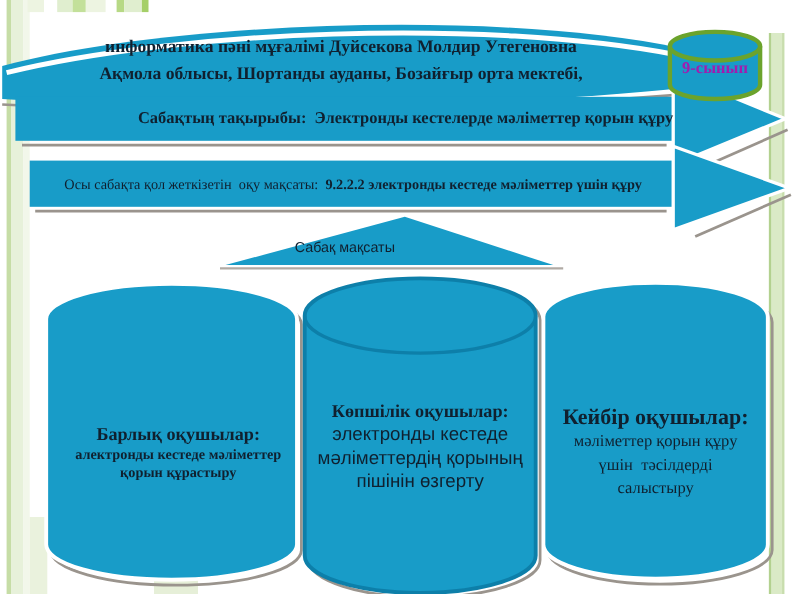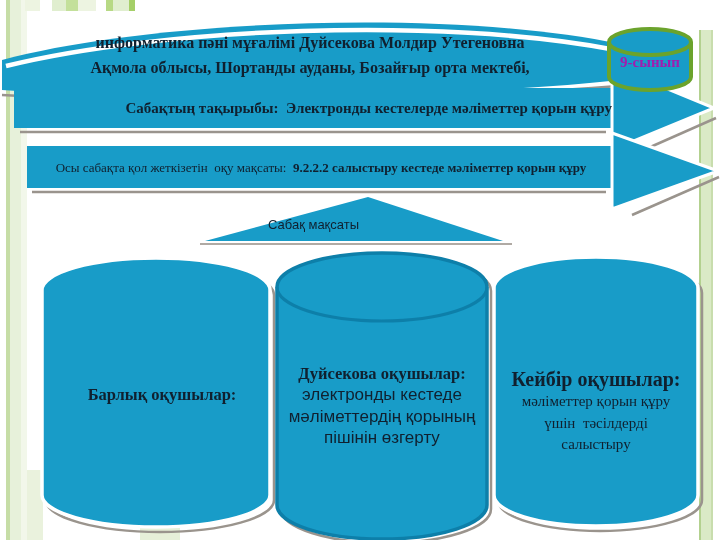--- a/index.html
+++ b/index.html
@@ -108,30 +108,32 @@
 
   <div class="txt header-text">
     <div>информатика пәні мұғалімі Дуйсекова Молдир Утегеновна</div>
     <div>Ақмола облысы, Шортанды ауданы, Бозайғыр орта мектебі,</div>
   </div>
 
   <div class="txt badge-text">9-сынып</div>
 
   <div class="txt topic-text">Сабақтың тақырыбы:  Электронды кестелерде мәліметтер қорын құру</div>
 
-  <div class="txt objective-text"><span>Осы сабақта қол жеткізетін  оқу мақсаты:  </span><span class="b">9.2.2.2 салыстыру кестеде мәліметтер қорын құру</span></div>
+  <div class="txt objective-text"><span>Осы сабақта қол жеткізетін  оқу мақсаты:  </span><span class="b">9.2.2.2 электронды кестеде мәліметтер үшін құру</span></div>
 
   <div class="txt goal-text">Сабақ мақсаты</div>
 
   <div class="txt cyl cyl1">
     <div class="title">Барлық оқушылар:</div>
+    <div class="body">алектронды кестеде мәліметтер
+қорын құрастыру</div>
   </div>
 
   <div class="txt cyl cyl2">
-    <div class="title">Дуйсекова оқушылар:</div>
+    <div class="title">Көпшілік оқушылар:</div>
     <div class="body">электронды кестеде
 мәліметтердің қорының
 пішінін өзгерту</div>
   </div>
 
   <div class="txt cyl cyl3">
     <div class="title">Кейбір оқушылар:</div>
     <div class="body">мәліметтер қорын құру
 үшін  тәсілдерді
 салыстыру</div>

